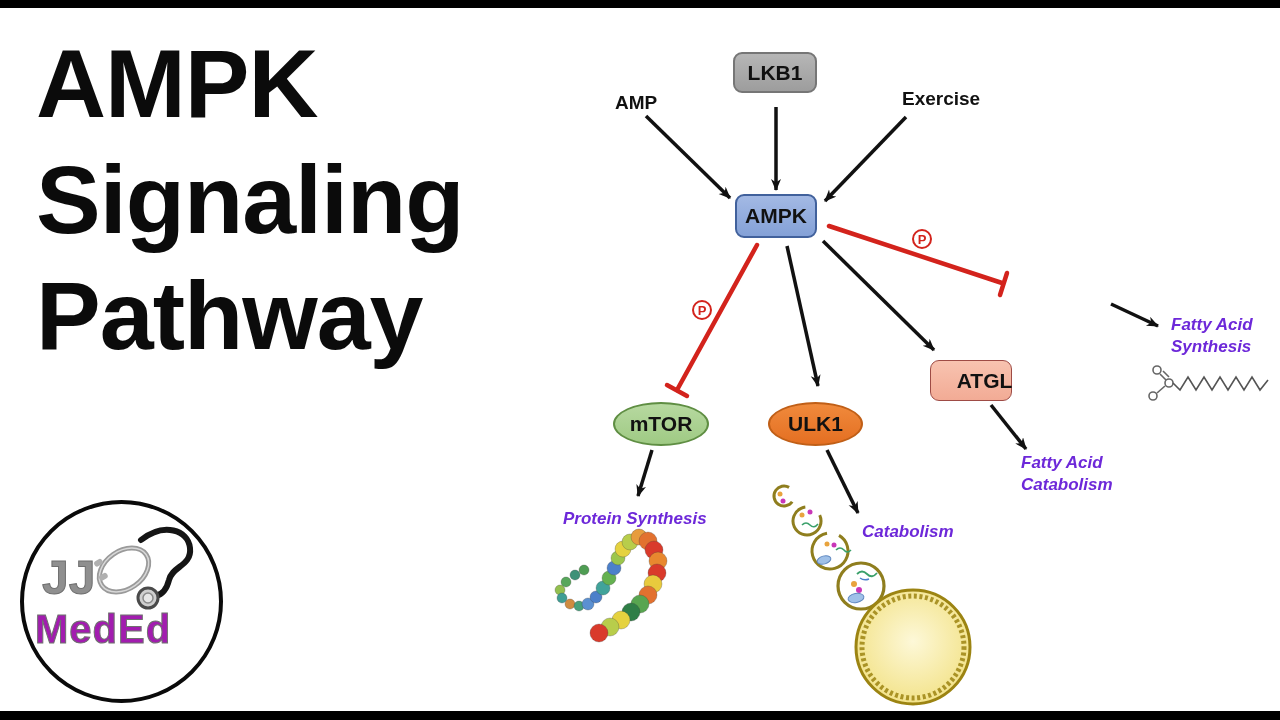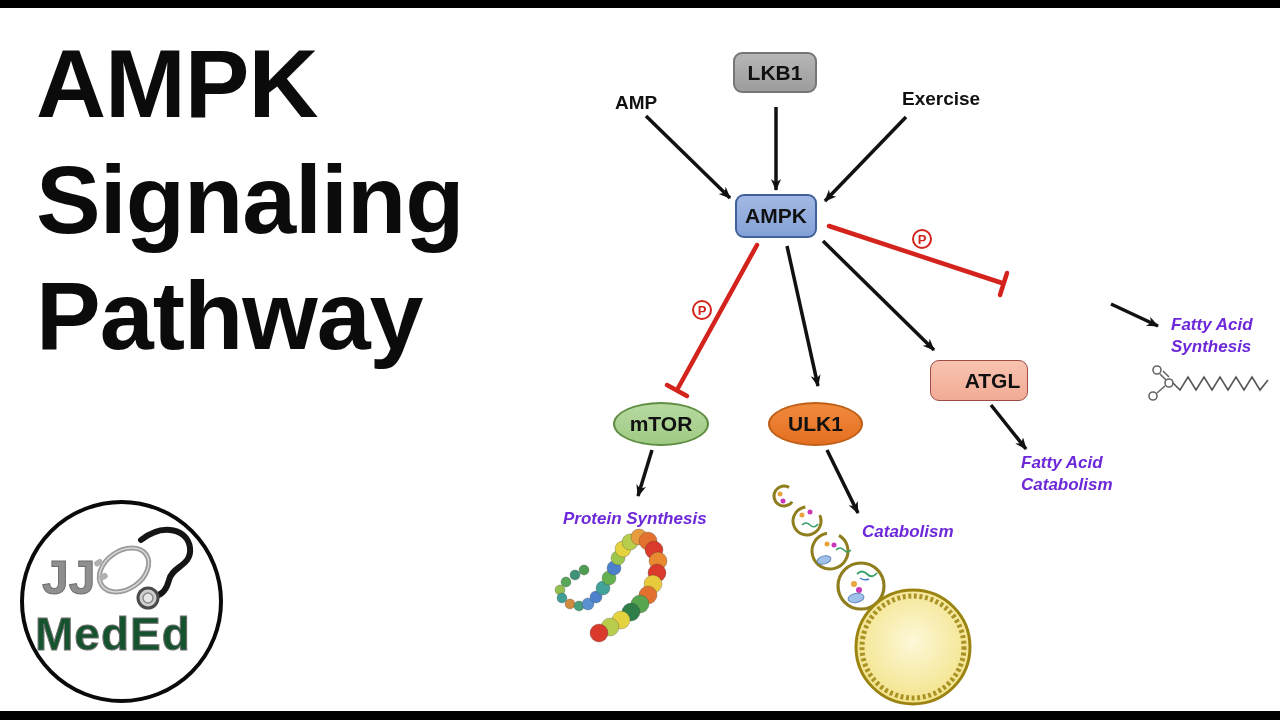--- a/index.html
+++ b/index.html
@@ -15,21 +15,21 @@
   .overlay{position:absolute;left:0;top:0;width:1280px;height:720px;}
 
   .node{position:absolute;display:flex;align-items:center;justify-content:center;
         font-weight:bold;color:#111;font-size:21px;box-sizing:border-box;}
   .box{border-radius:9px;align-items:center;}
   .ellipse{border-radius:50%;}
   .n-lkb1{left:733px;top:52px;width:84px;height:41px;
           background:linear-gradient(#b6b6b6,#9d9d9d);border:2px solid #767676;}
   .n-ampk{left:735px;top:194px;width:82px;height:44px;
           background:linear-gradient(#a3b9e4,#84a1d7);border:2px solid #41619c;}
-  .n-atgl{left:930px;top:360px;width:98px;height:41px;
+  .n-atgl{left:930px;top:360px;width:82px;height:41px;
           background:linear-gradient(#f8c3b0,#f2ab95);border:1.5px solid #9e4b45;padding-left:27px;}
   .n-mtor{left:613px;top:402px;width:96px;height:44px;
           background:linear-gradient(#b7d9a0,#9fca84);border:2px solid #5f8e43;}
   .n-ulk1{left:768px;top:402px;width:95px;height:44px;
           background:linear-gradient(#f08a3c,#e46f22);border:2px solid #c05f17;}
   .n-acc{left:1015px;top:268px;width:94px;height:48px;
          background:linear-gradient(#fbe5a1,#f8d87d);border:2px solid #cfa12f;}
 
   .free-label{position:absolute;font-weight:bold;color:#111;font-size:19px;white-space:nowrap;margin-left:18px;}
   .l-amp{left:597px;top:92px;}
@@ -45,21 +45,21 @@
   .pbadge{position:absolute;width:20px;height:20px;border:2px solid #d3231c;border-radius:50%;
           color:#d3231c;font-size:13px;font-weight:bold;display:flex;align-items:center;
           justify-content:center;background:#fff;box-sizing:border-box;}
   .p1{left:692px;top:300px;}
   .p2{left:912px;top:229px;}
 
   .logo{position:absolute;left:20px;top:500px;width:203px;height:203px;background:#fff;
         border:4px solid #0a0a0a;border-radius:50%;box-sizing:border-box;}
   .logo-jj{position:absolute;left:18px;top:46px;font-size:48px;font-weight:bold;color:#8f8f8f;
            -webkit-text-stroke:1px #6f6f6f;}
-  .logo-meded{position:absolute;left:11px;top:103px;font-size:46px;font-weight:bold;color:#14532d;
+  .logo-meded{position:absolute;left:11px;top:103px;font-size:40px;font-weight:bold;color:#a21caf;
               -webkit-text-stroke:1px #6f6f6f;letter-spacing:1px;}
   .logo-steth{position:absolute;left:62px;top:18px;}
 </style>
 </head>
 <body>
 
 <div class="stage">
   <div class="bar top"></div>
   <div class="bar bottom"></div>
 

